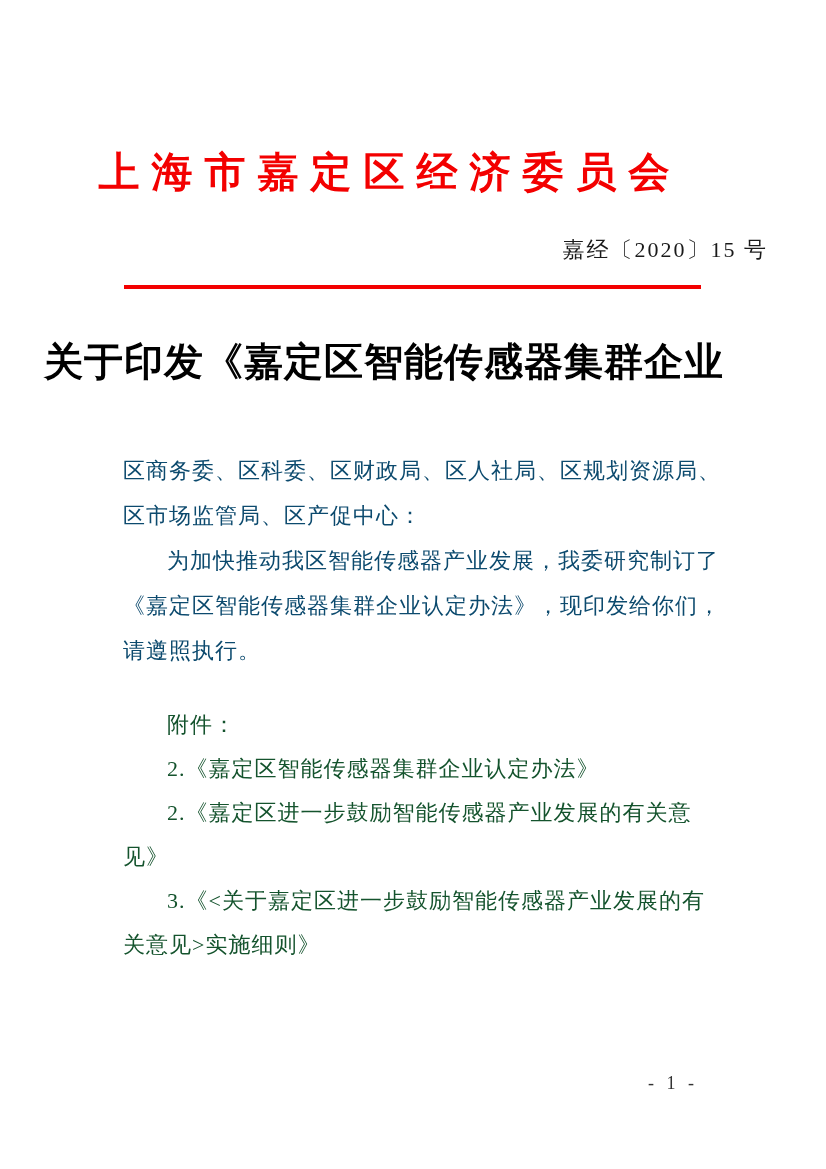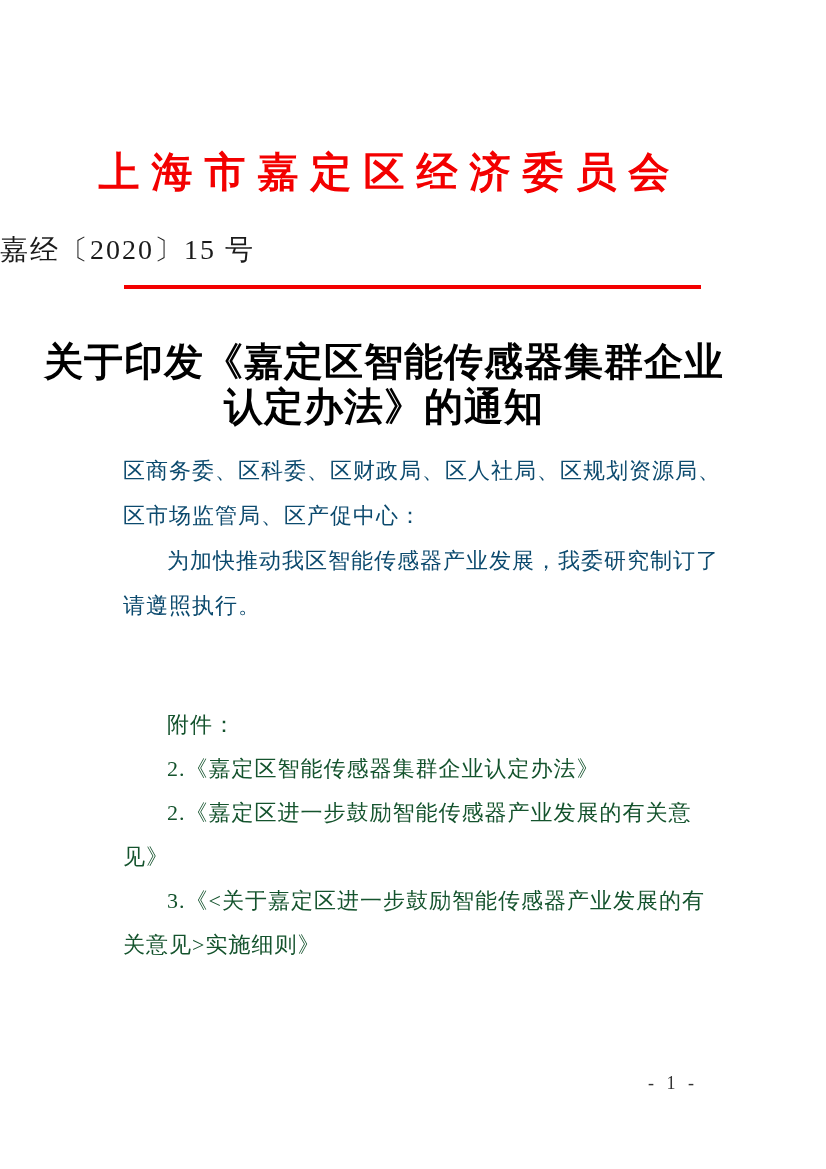--- a/index.html
+++ b/index.html
@@ -15,22 +15,22 @@
     text-align:center;
     font-size:41px;line-height:56px;
     font-weight:bold;
     color:#f30000;
     letter-spacing:12px;
     text-indent:12px;
     white-space:nowrap;
   }
   .doc-no{
     position:absolute;left:0;right:0;top:230px;
-    text-align:left;
-    font-size:28px;line-height:40px;
+    text-align:right;
+    font-size:22px;line-height:40px;
     color:#1a1a1a;
     letter-spacing:2px;
   }
   .red-rule{
     position:absolute;left:124px;top:285px;
     width:577px;height:4px;
     background:#f30000;
   }
   .doc-title{
     position:absolute;left:0;right:0;top:339px;
@@ -70,27 +70,27 @@
 <div class="page">
 
   <div class="org-title">上海市嘉定区经济委员会</div>
 
   <div class="doc-no">嘉经〔2020〕15 号</div>
 
   <div class="red-rule"></div>
 
   <div class="doc-title">
     <div class="line">关于印发《嘉定区智能传感器集群企业</div>
-    <div class="line">认定办法》的通知</div>
   </div>
 
   <div class="body-block">
     <div class="line">区商务委、区科委、区财政局、区人社局、区规划资源局、</div>
     <div class="line">区市场监管局、区产促中心：</div>
     <div class="line indent">为加快推动我区智能传感器产业发展，我委研究制订了</div>
+    <div class="line">《嘉定区智能传感器集群企业认定办法》，现印发给你们，</div>
     <div class="line">请遵照执行。</div>
   </div>
 
   <div class="attach-block">
     <div class="line indent">附件：</div>
     <div class="line indent">2.《嘉定区智能传感器集群企业认定办法》</div>
     <div class="line indent">2.《嘉定区进一步鼓励智能传感器产业发展的有关意</div>
     <div class="line">见》</div>
     <div class="line indent">3.《&lt;关于嘉定区进一步鼓励智能传感器产业发展的有</div>
     <div class="line">关意见&gt;实施细则》</div>

